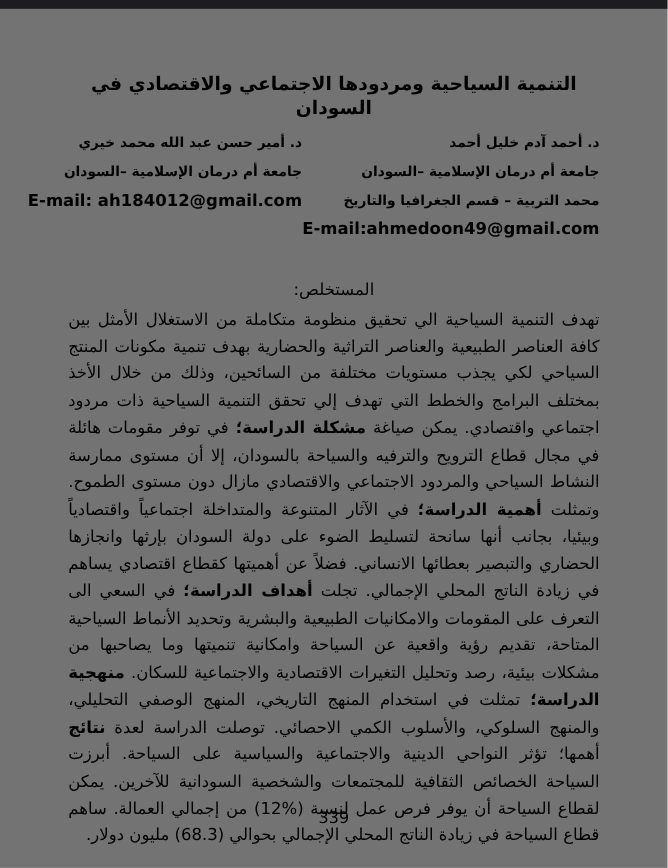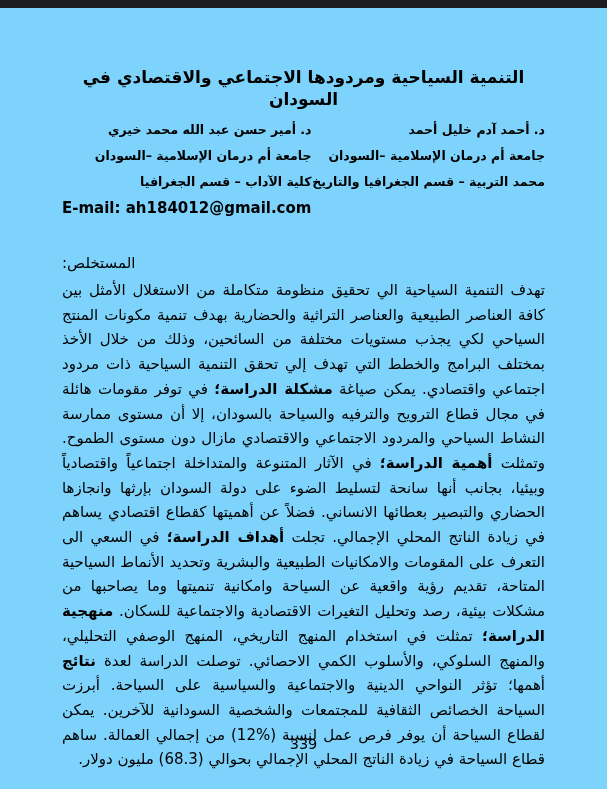--- a/index.html
+++ b/index.html
@@ -1,19 +1,19 @@
 <!DOCTYPE html>
 <html lang="ar" dir="rtl"><head>
 <meta charset="utf-8">
 <style>
   html,body{margin:0;padding:0;background:#ffffff;}
   .page{
     position:relative;
     width:607px;height:789px;
-    background:#7dd3fc;
+    background:#737373;
     overflow:hidden;
     font-family:"DejaVu Sans", sans-serif;
     color:#000;
     direction:rtl;
   }
   .top-bar{
     position:absolute;top:0;left:0;
     width:607px;height:8px;
     background:#1d1d1f;
   }
@@ -50,21 +50,21 @@
   .author-email{
     font-size:15px;
     font-weight:bold;
     line-height:26px;
     direction:ltr;
     white-space:nowrap;
   }
   .abstract-heading{
     margin-top:30px;
     font-size:15px;
-    text-align:left;
+    text-align:center;
     line-height:24px;
   }
   .abstract-paragraph{
     margin:3px 0 0 0;
     font-size:15px;
     line-height:24.7px;
     text-align:justify;
     text-justify:inter-word;
   }
   .abstract-paragraph .b{font-weight:bold;}
@@ -88,26 +88,26 @@
   <div class="content">
 
     <div class="paper-title">التنمية السياحية ومردودها الاجتماعي والاقتصادي في السودان</div>
 
     <div class="authors-row">
 
       <div class="author-col">
         <div class="author-line">د. أحمد آدم خليل أحمد</div>
         <div class="author-line">جامعة أم درمان الإسلامية –السودان</div>
         <div class="author-line">محمد التربية  –  قسم الجغرافيا والتاريخ</div>
+        <div class="author-email">E-mail:ahmedoon49@gmail.com</div>
       </div>
 
       <div class="author-col">
         <div class="author-line">د. أمير حسن عبد الله محمد خيري</div>
         <div class="author-line">جامعة أم درمان الإسلامية –السودان</div>
-        <div class="author-line">كلية الآداب  –  قسم الجغرافيا</div>
         <div class="author-email">E-mail: ah184012@gmail.com</div>
       </div>
 
     </div>
 
     <div class="abstract-heading">المستخلص:</div>
 
     <p class="abstract-paragraph"><span>تهدف التنمية السياحية الي تحقيق منظومة متكاملة من الاستغلال الأمثل بين كافة العناصر الطبيعية والعناصر التراثية والحضارية بهدف تنمية مكونات المنتج السياحي لكي يجذب مستويات مختلفة من السائحين، وذلك من خلال الأخذ بمختلف البرامج والخطط التي تهدف إلي تحقق التنمية السياحية ذات مردود اجتماعي واقتصادي. يمكن صياغة </span><span class="b">مشكلة الدراسة؛</span><span> في توفر مقومات هائلة في مجال قطاع الترويح والترفيه والسياحة بالسودان، إلا أن مستوى ممارسة النشاط السياحي والمردود الاجتماعي والاقتصادي مازال دون مستوى الطموح. وتمثلت </span><span class="b">أهمية الدراسة؛</span><span> في الآثار المتنوعة والمتداخلة اجتماعياً واقتصادياً وبيئيا، بجانب أنها سانحة لتسليط الضوء على دولة السودان بإرثها وانجازها الحضاري والتبصير بعطائها الانساني. فضلاً عن أهميتها كقطاع اقتصادي يساهم في زيادة الناتج المحلي الإجمالي. تجلت </span><span class="b">أهداف الدراسة؛</span><span> في السعي الى التعرف على المقومات والامكانيات الطبيعية والبشرية وتحديد الأنماط السياحية المتاحة، تقديم رؤية واقعية عن السياحة وامكانية تنميتها وما يصاحبها من مشكلات بيئية، رصد وتحليل التغيرات الاقتصادية والاجتماعية للسكان. </span><span class="b">منهجية الدراسة؛</span><span> تمثلت في استخدام المنهج التاريخي، المنهج الوصفي التحليلي، والمنهج السلوكي، والأسلوب الكمي الاحصائي. توصلت الدراسة لعدة </span><span class="b">نتائج</span><span> أهمها؛ تؤثر النواحي الدينية والاجتماعية والسياسية على السياحة. أبرزت السياحة الخصائص الثقافية للمجتمعات والشخصية السودانية للآخرين. يمكن لقطاع السياحة أن يوفر فرص عمل لنسبة (%12) من إجمالي العمالة. ساهم قطاع السياحة في زيادة الناتج المحلي الإجمالي بحوالي (68.3) مليون دولار.</span></p>
 
   </div>

